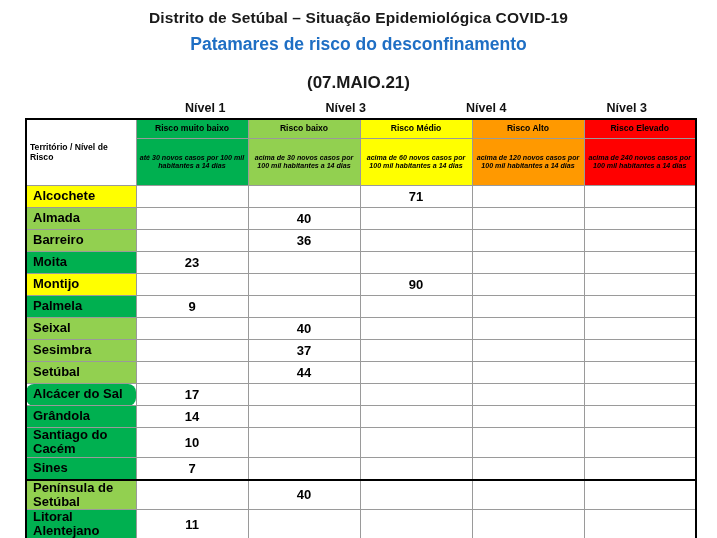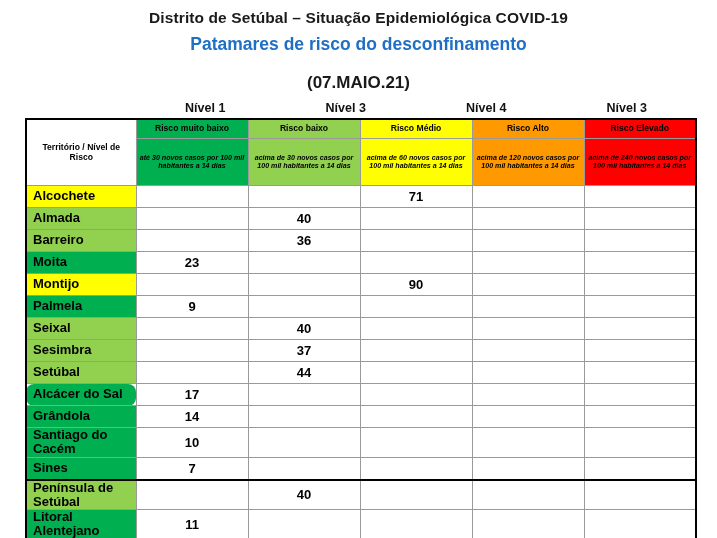--- a/index.html
+++ b/index.html
@@ -73,21 +73,20 @@
     padding: 0;
     height: 21px;
     vertical-align: middle;
   }
   .col-terr { width: 110px; }
   .col-data { width: 112px; }
 
   .hdr-terr {
     font-size: 8.6px;
     font-weight: bold;
-    text-align: center;
     padding: 2px 3px !important;
     line-height: 1.15;
   }
   .hdr-band {
     text-align: center;
     font-size: 8.6px;
     font-weight: bold;
     height: 16px !important;
     line-height: 1.05;
     padding: 1px 1px !important;

